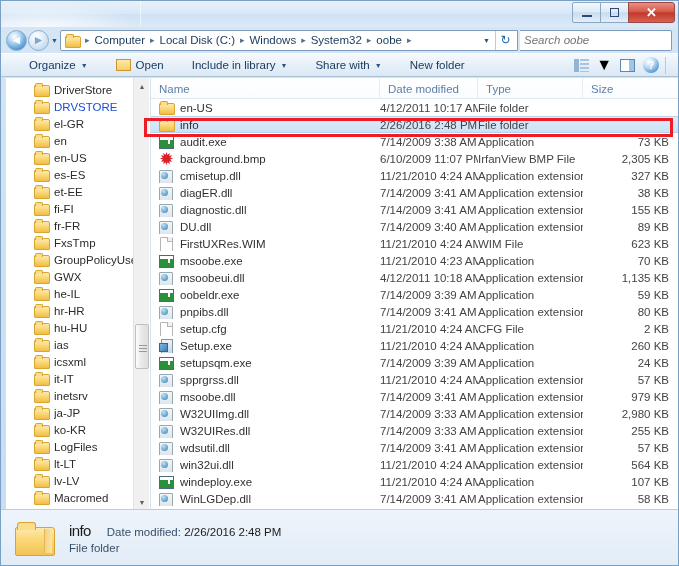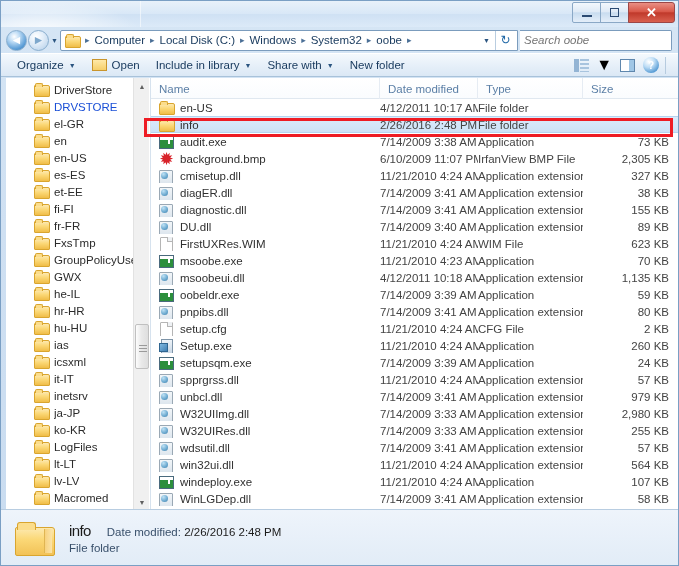--- a/index.html
+++ b/index.html
@@ -77,21 +77,21 @@
     color:#7a7a7a; font-family:"Liberation Sans", sans-serif; background:transparent;
   }
 
   
   .cmdbar{
     position:absolute; left:0; top:52px; width:100%; height:24px;
     background:linear-gradient(to bottom,#f4f9fd 0%,#e7f0f9 50%,#dbe8f5 100%);
     border-top:1px solid #ffffff; border-bottom:1px solid #a8c2da;
     display:flex; align-items:center; padding-left:8px;
   }
-  .cmd{ display:flex; align-items:center; font-size:11.5px; color:#16385c; padding:2px 8px; white-space:nowrap; border-radius:2px; }
+  .cmd{ display:flex; align-items:center; font-size:11.5px; color:#16385c; padding:2px 8px; white-space:nowrap; border-radius:2px;margin-left:12px; }
   .cmd .car{ font-size:7px; margin-left:5px; color:#2b5580; }
   .cmd-right{ margin-left:auto; display:flex; align-items:center; padding-right:6px; }
   .icoview{ width:16px; height:13px; display:grid; grid-template-columns:5px 9px; gap:1px; }
   .icoview i{ display:block; background:#93b4d4; }
   .icoview .lines{ background:linear-gradient(#a8c4de 0 2px, transparent 2px 4px) repeat-y; background-size:9px 4px; }
   .ppane{ width:15px; height:13px; border:1.5px solid #5f87ad; background:linear-gradient(to right,#ffffff 0 64%, #9fc6e6 64% 100%); margin:0 8px; }
   .helpb{
     width:16px; height:16px; border-radius:50%;
     background:radial-gradient(circle at 35% 28%, #ffffff 0%, #bcdcf5 38%, #4f97d2 78%, #23679f 100%);
     color:#ffffff; font-size:10px; font-weight:bold; display:flex; align-items:center; justify-content:center;
@@ -598,21 +598,21 @@
               <div class="ico ico-dll"></div>
               <span>spprgrss.dll</span>
             </div>
             <div class="cell date">11/21/2010 4:24 AM</div>
             <div class="cell type">Application extension</div>
             <div class="cell size">57 KB</div>
           </div>
           <div class="row">
             <div class="cell name">
               <div class="ico ico-dll"></div>
-              <span>unbcl.dll</span>
+              <span>msoobe.dll</span>
             </div>
             <div class="cell date">7/14/2009 3:41 AM</div>
             <div class="cell type">Application extension</div>
             <div class="cell size">979 KB</div>
           </div>
           <div class="row">
             <div class="cell name">
               <div class="ico ico-dll"></div>
               <span>W32UIImg.dll</span>
             </div>

